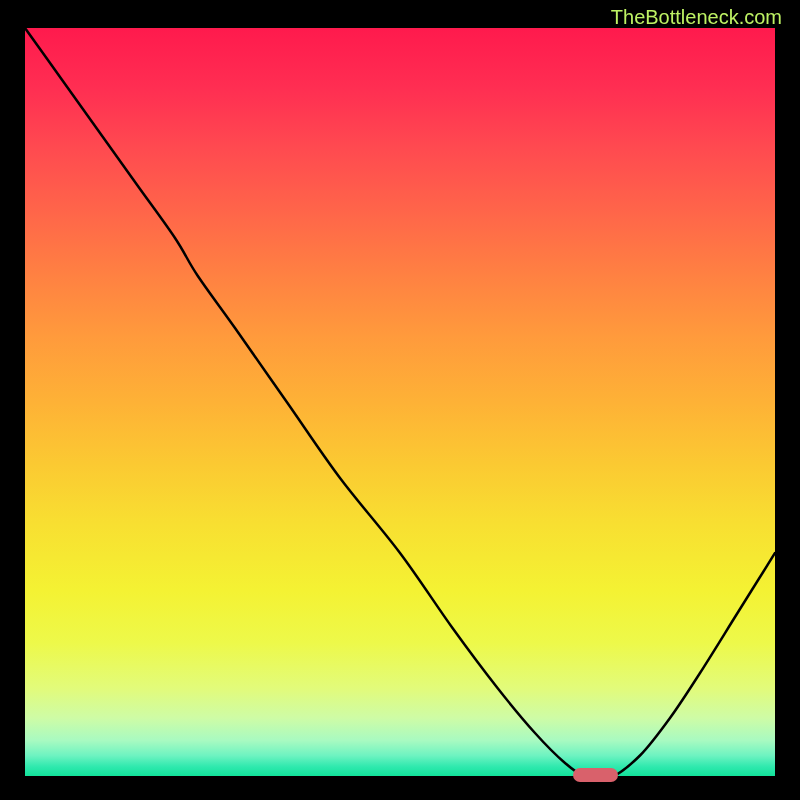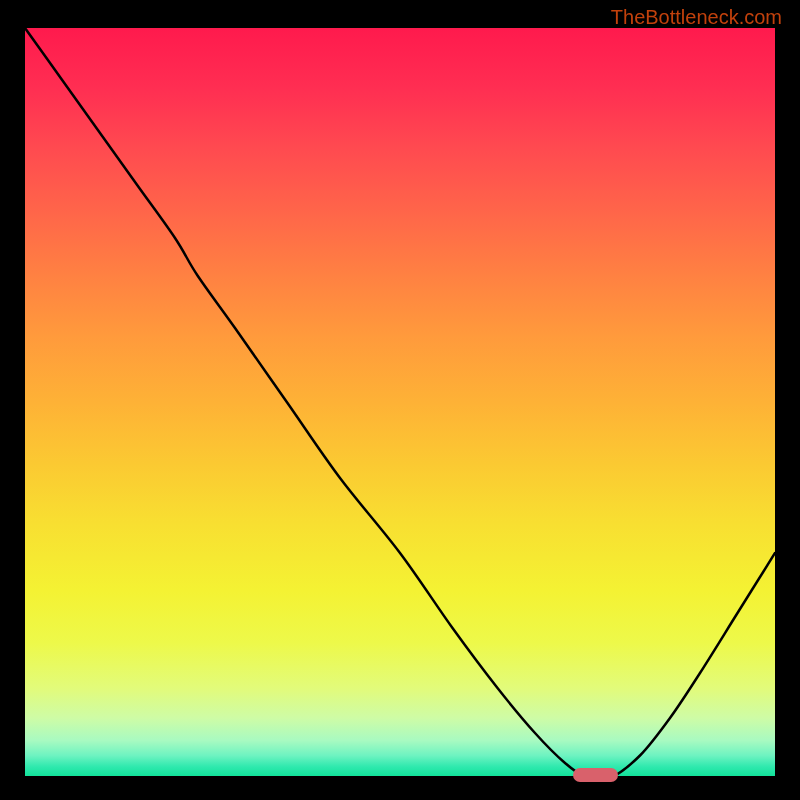--- a/index.html
+++ b/index.html
@@ -8,21 +8,21 @@
     height: 800px;
     background: #000;
     font-family: Arial, sans-serif;
     position: relative;
     overflow: hidden;
   }
   .watermark {
     position: absolute;
     top: 6px;
     right: 18px;
-    color: #c2410c;
+    color: #bef264;
     font-size: 20px;
     font-weight: 500;
     z-index: 10;
   }
   .plot-area {
     position: absolute;
     left: 25px;
     top: 28px;
     width: 750px;
     height: 750px;

